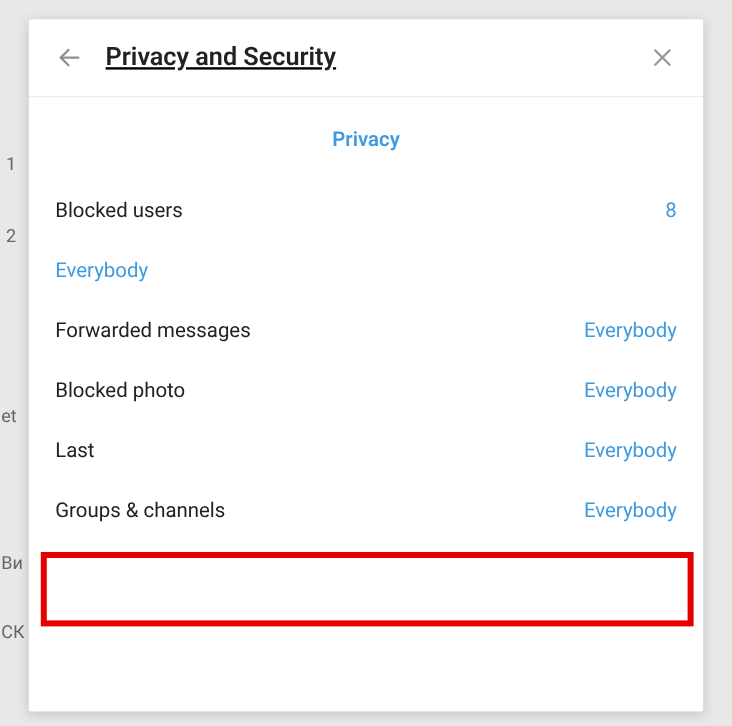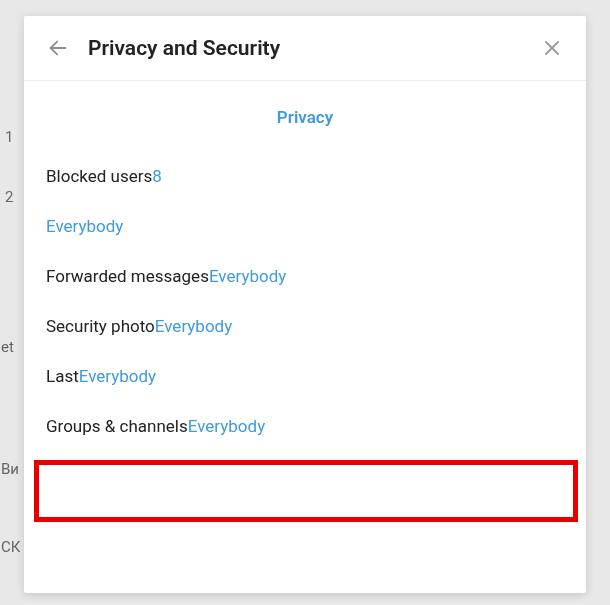--- a/index.html
+++ b/index.html
@@ -30,20 +30,21 @@
       border-radius: 2px;
       box-shadow: 0 2px 10px rgba(0,0,0,0.15);
       display: flex;
       flex-direction: column;
     }
     .header {
       display: flex;
       align-items: center;
       padding: 18px 20px 18px 20px;
       border-bottom: 1px solid #ececec;
+      text-decoration: underline;
     }
     .back-btn {
       width: 28px;
       height: 28px;
       display: flex;
       align-items: center;
       justify-content: center;
       cursor: pointer;
       color: #8f8f8f;
       margin-right: 16px;
@@ -71,20 +72,21 @@
     .section-title {
       color: #3f9ae0;
       font-size: 17px;
       font-weight: 600;
       margin-bottom: 24px;
       text-align: center;
     }
     .row {
       display: flex;
       align-items: center;
+      justify-content: space-between;
       padding: 15px 0;
       cursor: pointer;
       position: relative;
     }
     .row-label {
       font-size: 17px;
       color: #222;
     }
     .row-value {
       font-size: 17px;
@@ -106,21 +108,21 @@
     }
   </style>
 </head>
 <body>
 
 <div class="backdrop">
   <span class="bg-text" style="top:128px;left:5px;">1</span>
   <span class="bg-text" style="top:188px;left:5px;">2</span>
   <span class="bg-text" style="top:338px;left:1px;">et</span>
   <span class="bg-text" style="top:460px;left:1px;">Ви</span>
-  <span class="bg-text" style="top:518px;left:1px;margin-top:20px;">СК</span>
+  <span class="bg-text" style="top:518px;left:1px;">СК</span>
 </div>
 
 <div class="modal">
   <div class="header">
     <div class="back-btn">
       <svg width="22" height="22" viewBox="0 0 24 24" fill="none" stroke="currentColor" stroke-width="2" stroke-linecap="round" stroke-linejoin="round">
         <line x1="20" y1="12" x2="4" y2="12"></line>
         <polyline points="11 19 4 12 11 5"></polyline>
       </svg>
     </div>
@@ -145,21 +147,21 @@
     <div class="row">
       <span class="row-value">Everybody</span>
     </div>
 
     <div class="row">
       <span class="row-label">Forwarded messages</span>
       <span class="row-value">Everybody</span>
     </div>
 
     <div class="row">
-      <span class="row-label">Security photo</span>
+      <span class="row-label">Blocked photo</span>
       <span class="row-value">Everybody</span>
     </div>
 
     <div class="row">
       <span class="row-label">Last</span>
       <span class="row-value">Everybody</span>
     </div>
 
     <div class="row">
       <span class="row-label">Groups &amp; channels</span>

